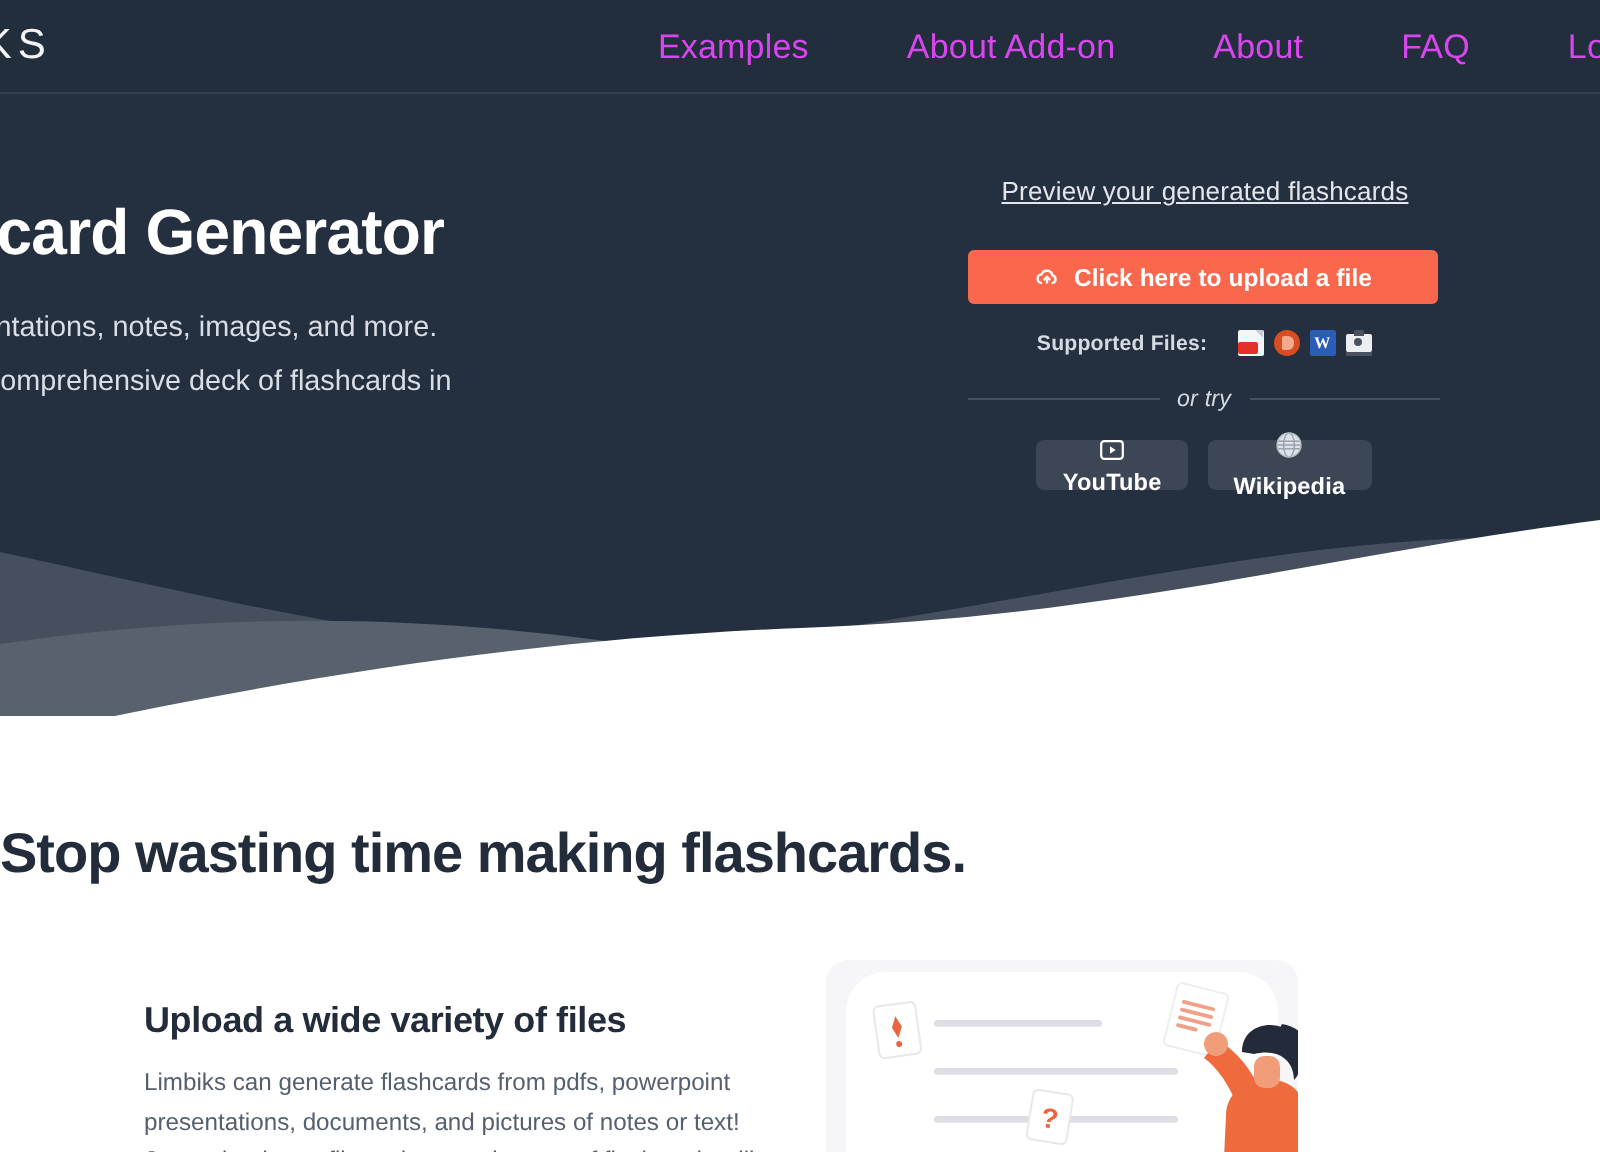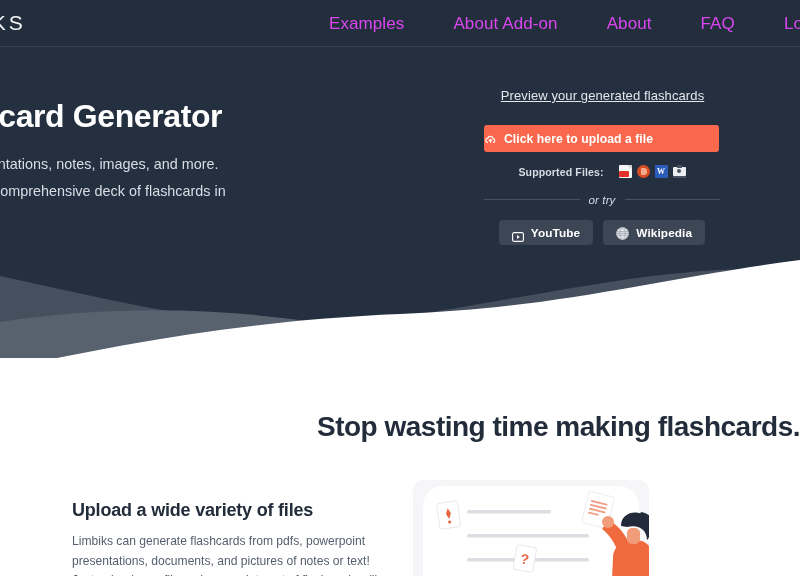--- a/index.html
+++ b/index.html
@@ -62,21 +62,21 @@
     position:absolute; left:484px; top:88px; width:236px;
     z-index:12; text-align:center;
   }
   .panel-heading {
     font-size:13px; color:#e3e7ed; font-weight:400;
     letter-spacing:.1px; white-space:nowrap; margin-left:1px;text-decoration:underline;
   }
   .upload-btn {
     margin-top:22px; width:235px; height:27px;
     background:#f9684c; border:none; border-radius:3px;
-    display:flex; align-items:center; gap:7px;
+    display:flex; align-items:center; justify-content:center; gap:7px;
     cursor:pointer;
   }
   .upload-btn-label {
     font-size:12.2px; font-weight:700; color:#ffffff; letter-spacing:.05px;
   }
   .cloud-icon { display:block; width:13px; height:13px; }
 
   .supported {
     margin-top:13px; display:flex; align-items:center;
     justify-content:center; gap:15px;
@@ -142,21 +142,21 @@
   .or-line { flex:1; height:1px; background:#47525f; }
   .or-text { font-size:11.6px; color:#d5dae2; letter-spacing:.1px; }
 
   .alt-btns {
     margin-top:14px; display:flex; gap:10px;
     justify-content:center;
   }
   .alt-btn {
     height:25px; border-radius:4px; background:#3c4654;
     display:flex; align-items:center; justify-content:center; gap:7px;
-    padding:0 13px; cursor:pointer; border:none;
+    padding:0 13px; cursor:pointer; border:none;flex-direction:column;
   }
   .alt-btn-label {
     font-size:11.8px; font-weight:700; color:#ffffff; letter-spacing:.1px;
   }
   .yt-icon { width:12px; height:10px; display:block; }
   .wiki-icon { width:13px; height:13px; display:block; }
 
   
   .waves {
     position:absolute; left:0; top:248px; width:800px; height:130px;
@@ -164,21 +164,21 @@
   }
   .waves svg { display:block; width:800px; height:130px; }
 
   
   .light-section {
     position:absolute; left:0; top:358px; width:800px; height:218px;
     background:#ffffff; z-index:8;
   }
   .section-title {
     position:absolute; top:53px; left:0; width:800px;
-    text-align:right; font-size:28px; font-weight:700;
+    text-align:left; font-size:28px; font-weight:700;
     color:#222c3a; letter-spacing:-.5px;
   }
 
   .feature {
     position:absolute; left:72px; top:142px; width:320px;
   }
   .feature-title {
     font-size:18px; font-weight:700; color:#222c3a; letter-spacing:-.2px;
   }
   .feature-body {

